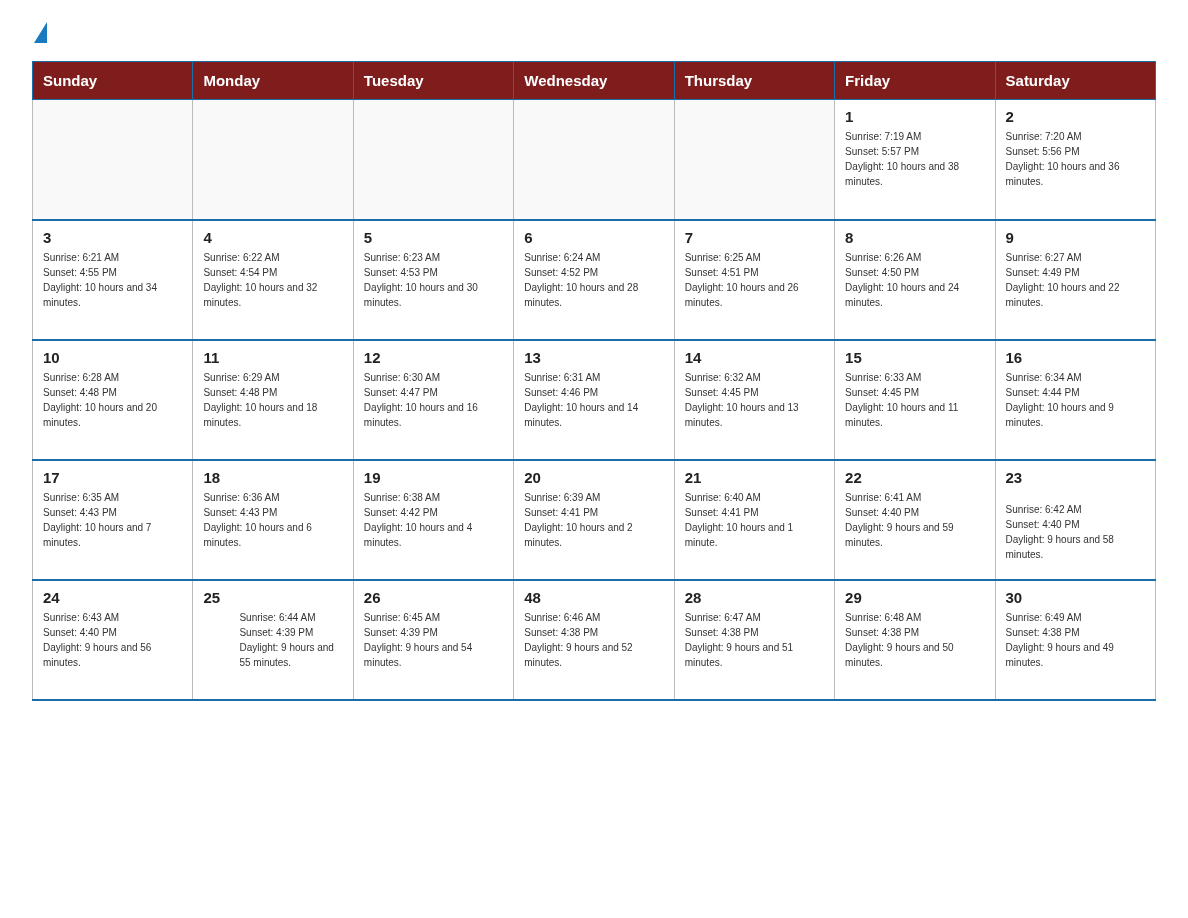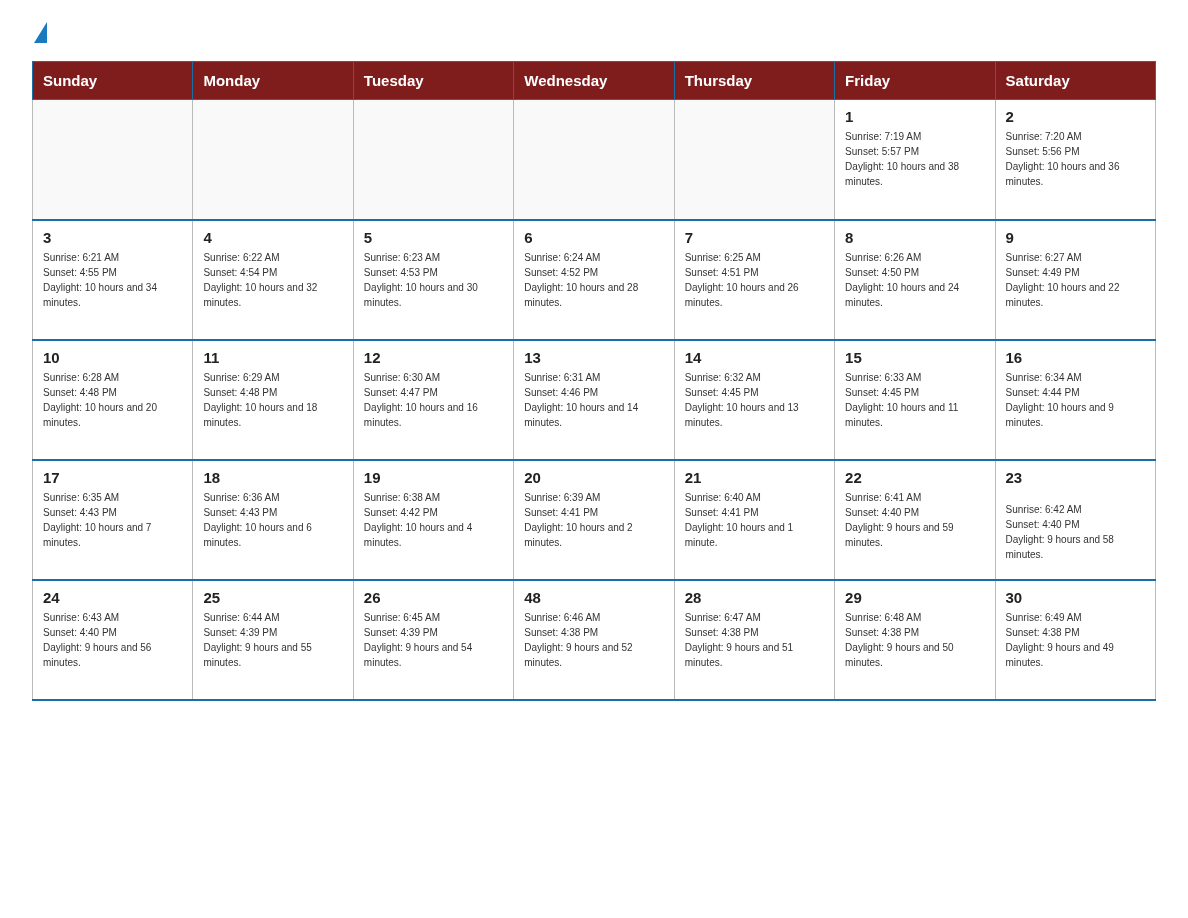--- a/index.html
+++ b/index.html
@@ -261,21 +261,21 @@
       </tr>
       <tr>
         <td>
           <span class="day-num">24</span>
           <div class="day-info" style="white-space: pre-line;">Sunrise: 6:43 AM
 Sunset: 4:40 PM
 Daylight: 9 hours and 56 minutes.</div>
         </td>
         <td>
           <span class="day-num">25</span>
-          <div class="day-info" style="white-space: pre-line;">Sunrise: 6:44 AM
+          <div class="day-info" style="white-space: pre-line; margin-left: 36px;">Sunrise: 6:44 AM
 Sunset: 4:39 PM
 Daylight: 9 hours and 55 minutes.</div>
         </td>
         <td>
           <span class="day-num">26</span>
           <div class="day-info" style="white-space: pre-line;">Sunrise: 6:45 AM
 Sunset: 4:39 PM
 Daylight: 9 hours and 54 minutes.</div>
         </td>
         <td>

